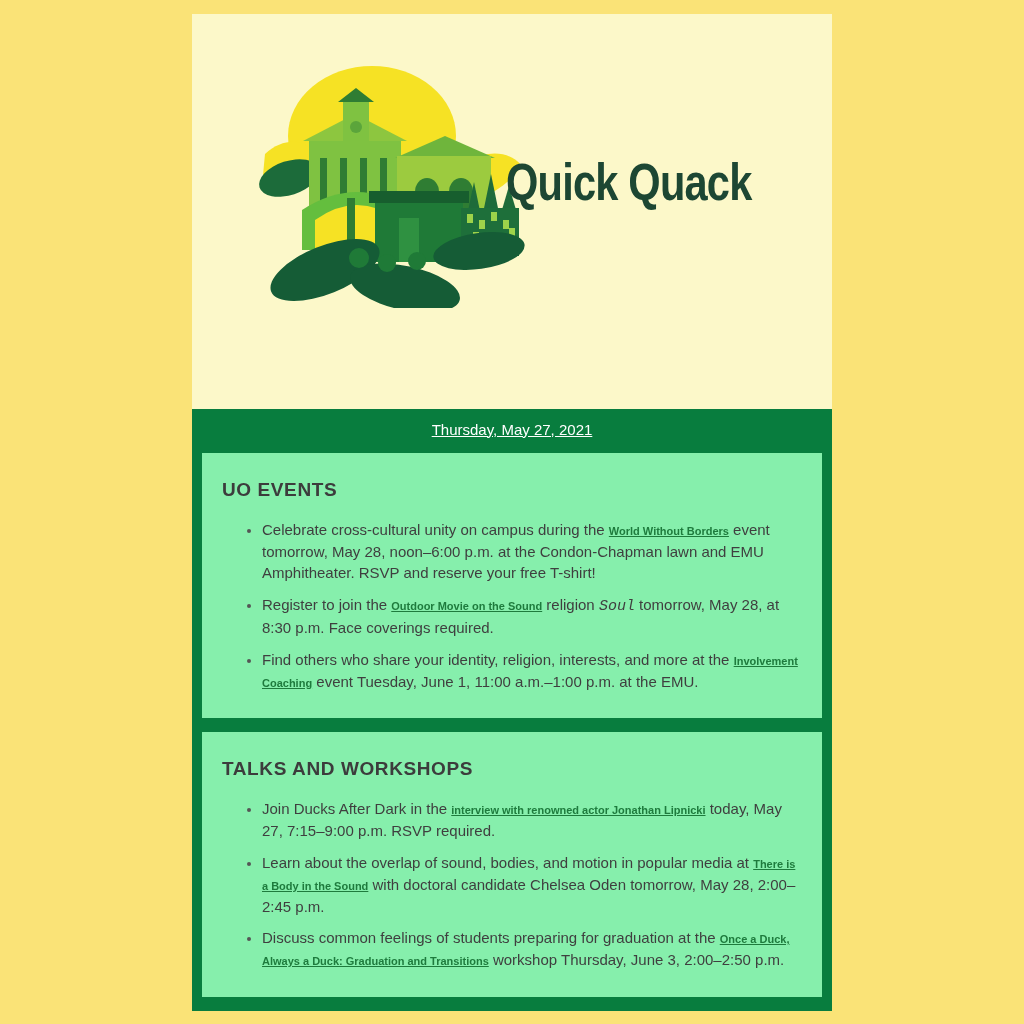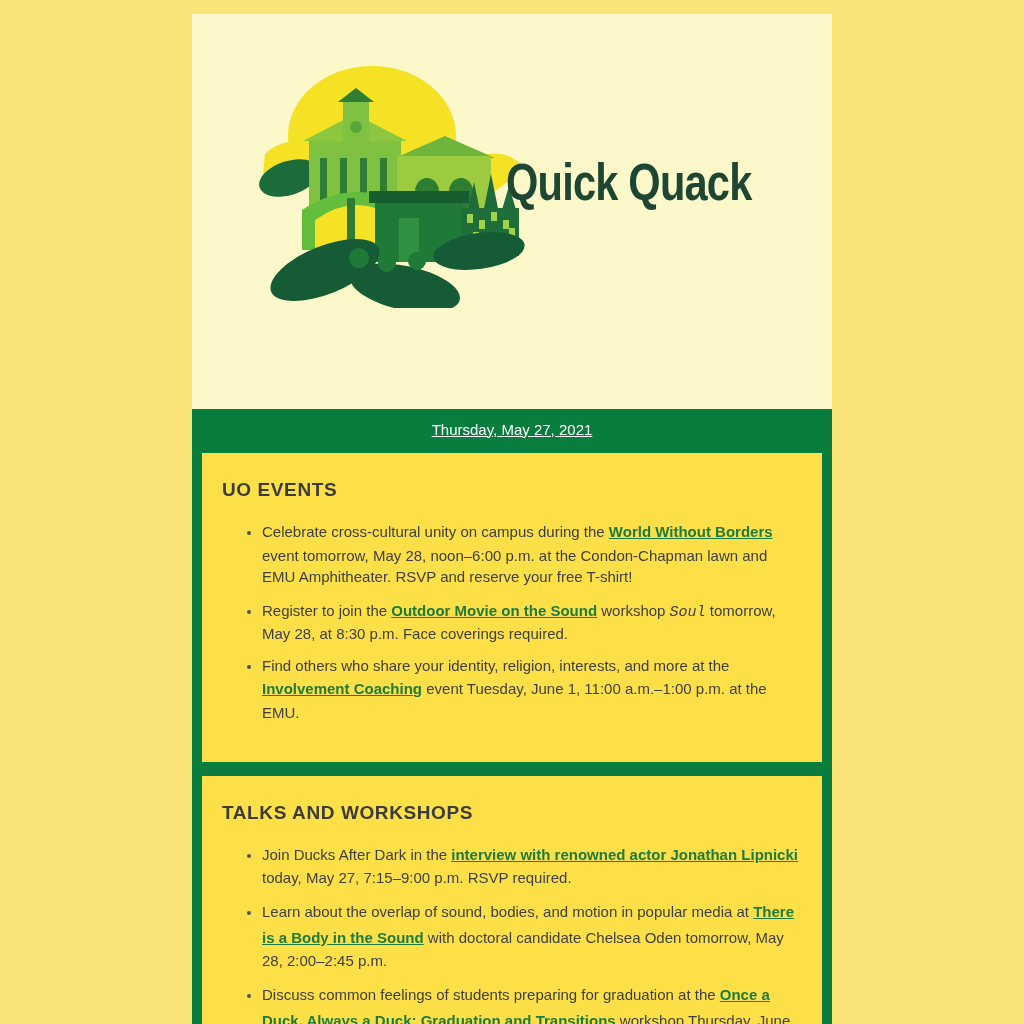--- a/index.html
+++ b/index.html
@@ -38,22 +38,22 @@
   .green-body { background: #087D3E; padding: 0 10px 14px; }
   .date-band {
     height: 40px;
     margin: 0 -10px 4px;
     display: flex; align-items: center; justify-content: center;
     color: #FFFFFF;
     font-size: 15px;
     text-decoration: underline;
   }
   .card {
-    background: #fde047;
-    padding: 26px 20px 28px;
+    background: #86efac;
+    padding: 26px 20px 16px;
     margin-bottom: 14px;
   }
   .card:last-child { margin-bottom: 0; min-height: 190px; }
   .section-title {
     margin: 0;
     font-size: 19px;
     font-weight: bold;
     letter-spacing: 0.6px;
     color: #3C3C3C;
   }
@@ -64,21 +64,21 @@
   .card li {
     margin-bottom: 10px;
     color: #3F3F3F;
     font-size: 15px;
     line-height: 1.43;
   }
   .card li::marker { color: #555555; font-size: 13px; }
   a.lnk {
     color: #1E7B3D;
     font-weight: bold;
-    font-size: 15px;
+    font-size: 11px;
     line-height: 1.72;
     text-decoration: underline;
   }
   em { font-style: italic; font-family: Liberation Mono, monospace; }
 </style>
 </head>
 <body>
 
 <div class="email-column">
 
@@ -145,21 +145,21 @@
 
   <div class="green-body">
     <div class="date-band">
       <span>Thursday, May 27, 2021</span>
     </div>
 
     <div class="card">
       <h2 class="section-title">UO EVENTS</h2>
       <ul>
           <li><span>Celebrate cross-cultural unity on campus during the </span><a href="#" class="lnk">World Without Borders</a><span> event tomorrow, May 28, noon–6:00 p.m. at the Condon-Chapman lawn and EMU Amphitheater. RSVP and reserve your free T-shirt!</span></li>
-          <li><span>Register to join the </span><a href="#" class="lnk">Outdoor Movie on the Sound</a><span> workshop </span><em>Soul</em><span> tomorrow, May 28, at 8:30 p.m. Face coverings required.</span></li>
+          <li><span>Register to join the </span><a href="#" class="lnk">Outdoor Movie on the Sound</a><span> religion </span><em>Soul</em><span> tomorrow, May 28, at 8:30 p.m. Face coverings required.</span></li>
           <li><span>Find others who share your identity, religion, interests, and more at the </span><a href="#" class="lnk">Involvement Coaching</a><span> event Tuesday, June 1, 11:00 a.m.–1:00 p.m. at the EMU.</span></li>
         </ul>
     </div>
 
     <div class="card">
       <h2 class="section-title">TALKS AND WORKSHOPS</h2>
       <ul>
           <li><span>Join Ducks After Dark in the </span><a href="#" class="lnk">interview with renowned actor Jonathan Lipnicki</a><span> today, May 27, 7:15–9:00 p.m. RSVP required.</span></li>
           <li><span>Learn about the overlap of sound, bodies, and motion in popular media at </span><a href="#" class="lnk">There is a Body in the Sound</a><span> with doctoral candidate Chelsea Oden tomorrow, May 28, 2:00–2:45 p.m.</span></li>
           <li><span>Discuss common feelings of students preparing for graduation at the </span><a href="#" class="lnk">Once a Duck, Always a Duck: Graduation and Transitions</a><span> workshop Thursday, June 3, 2:00–2:50 p.m.</span></li>

